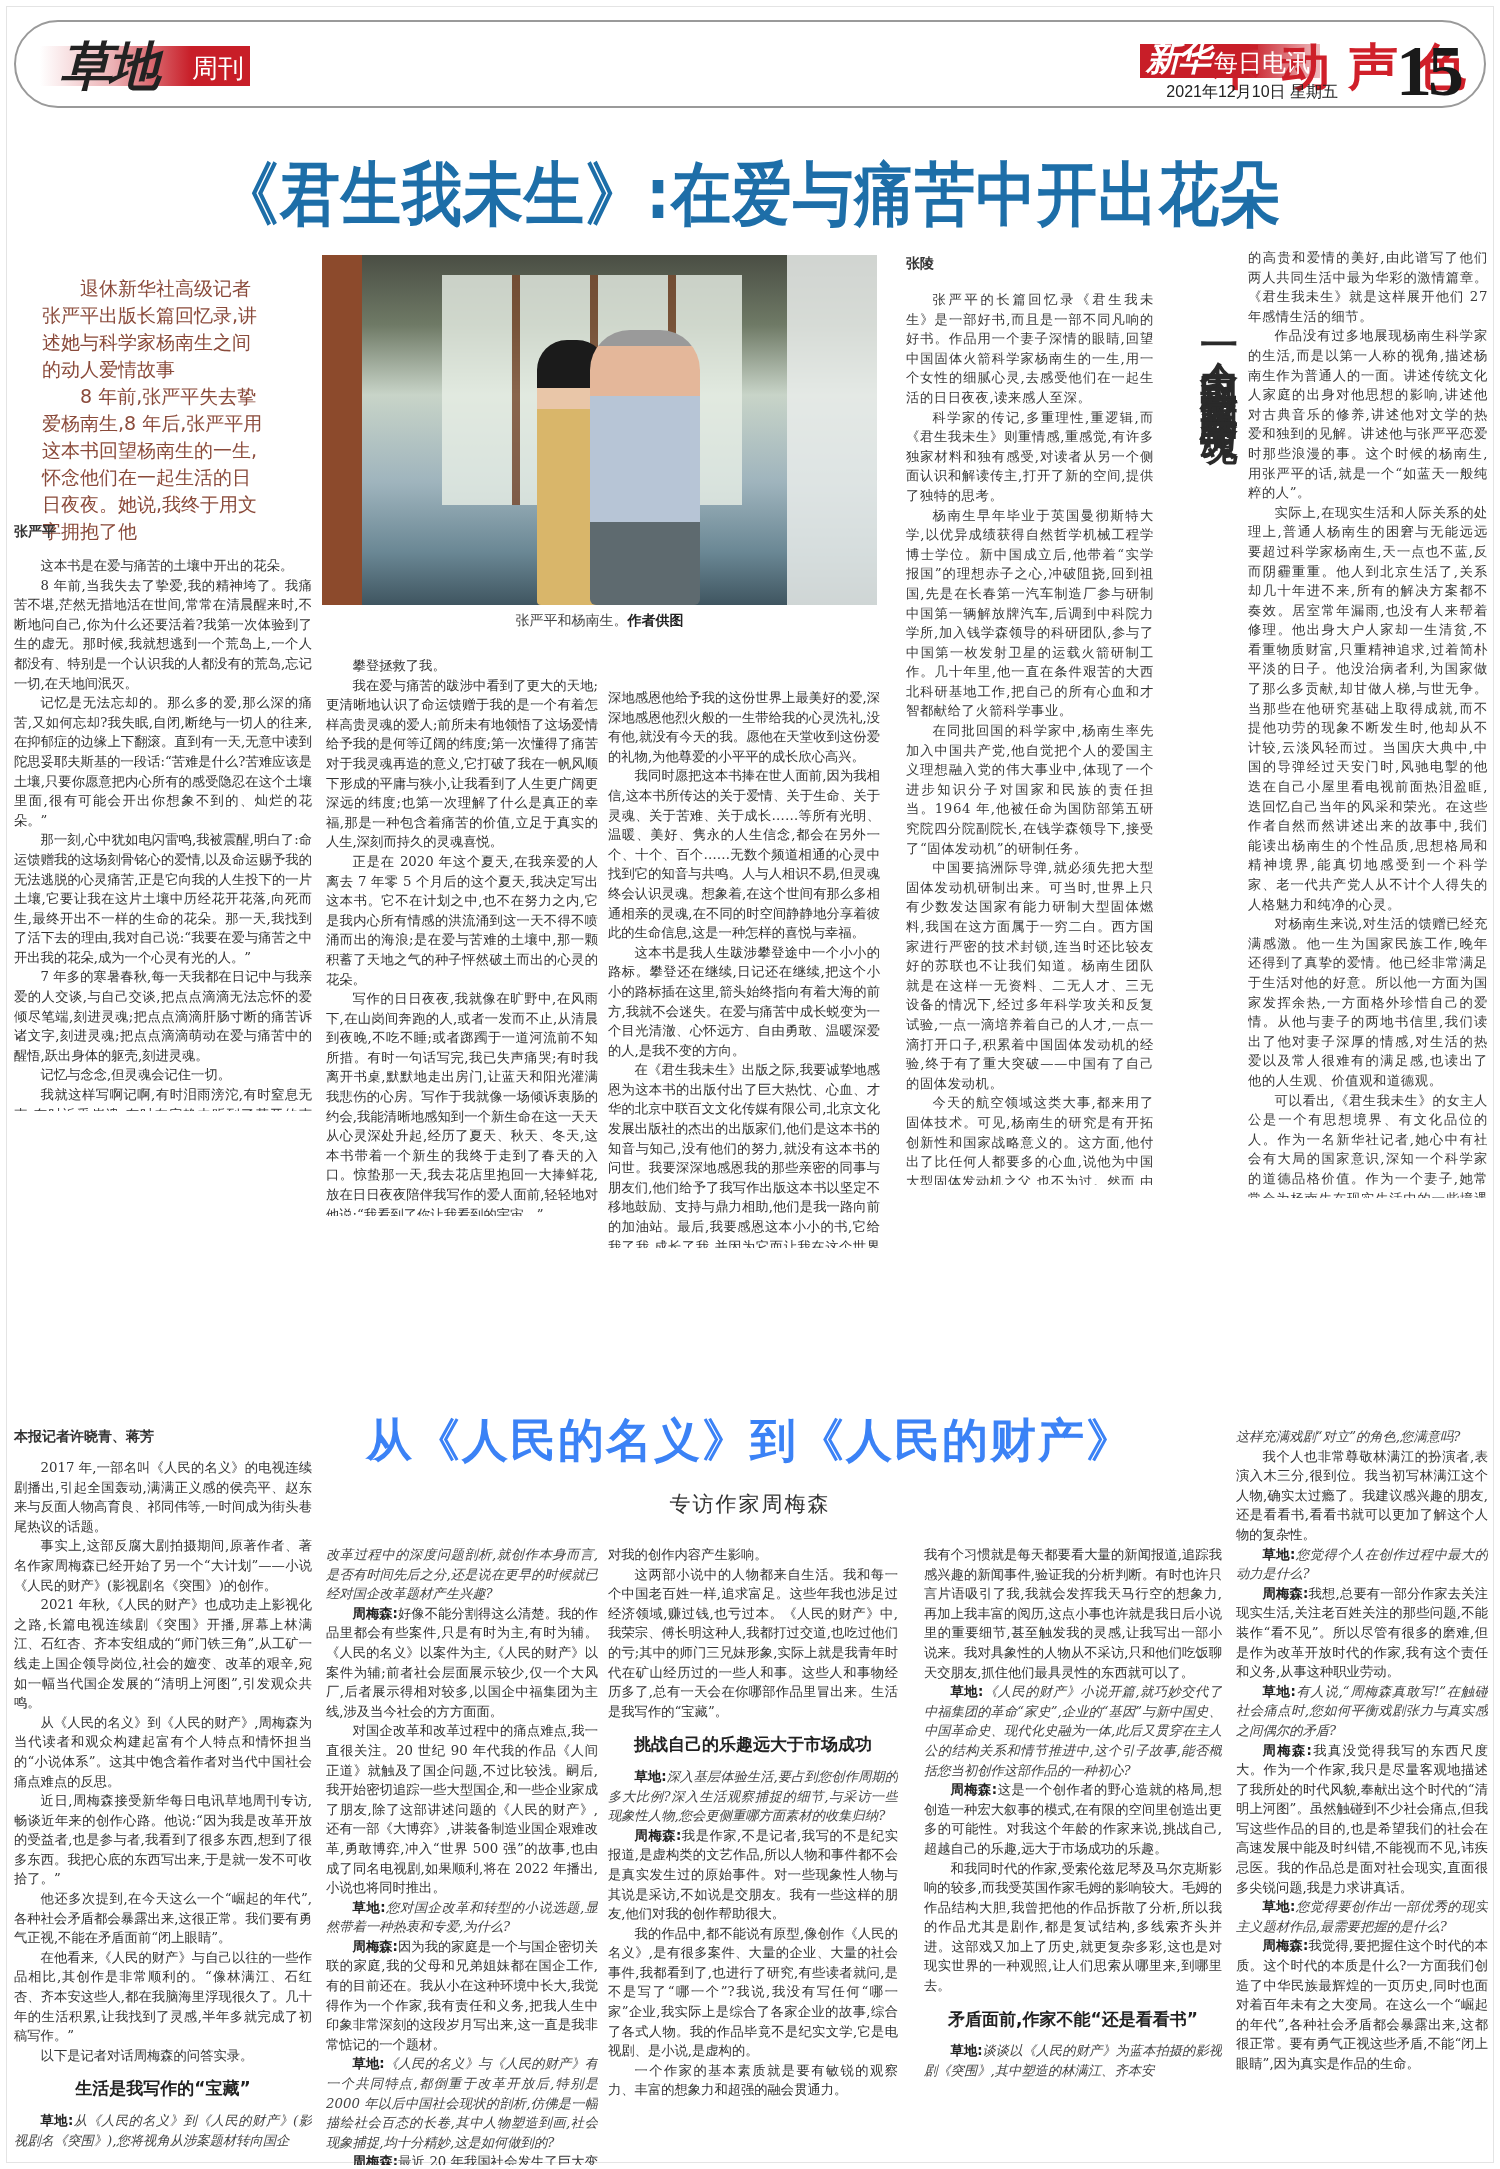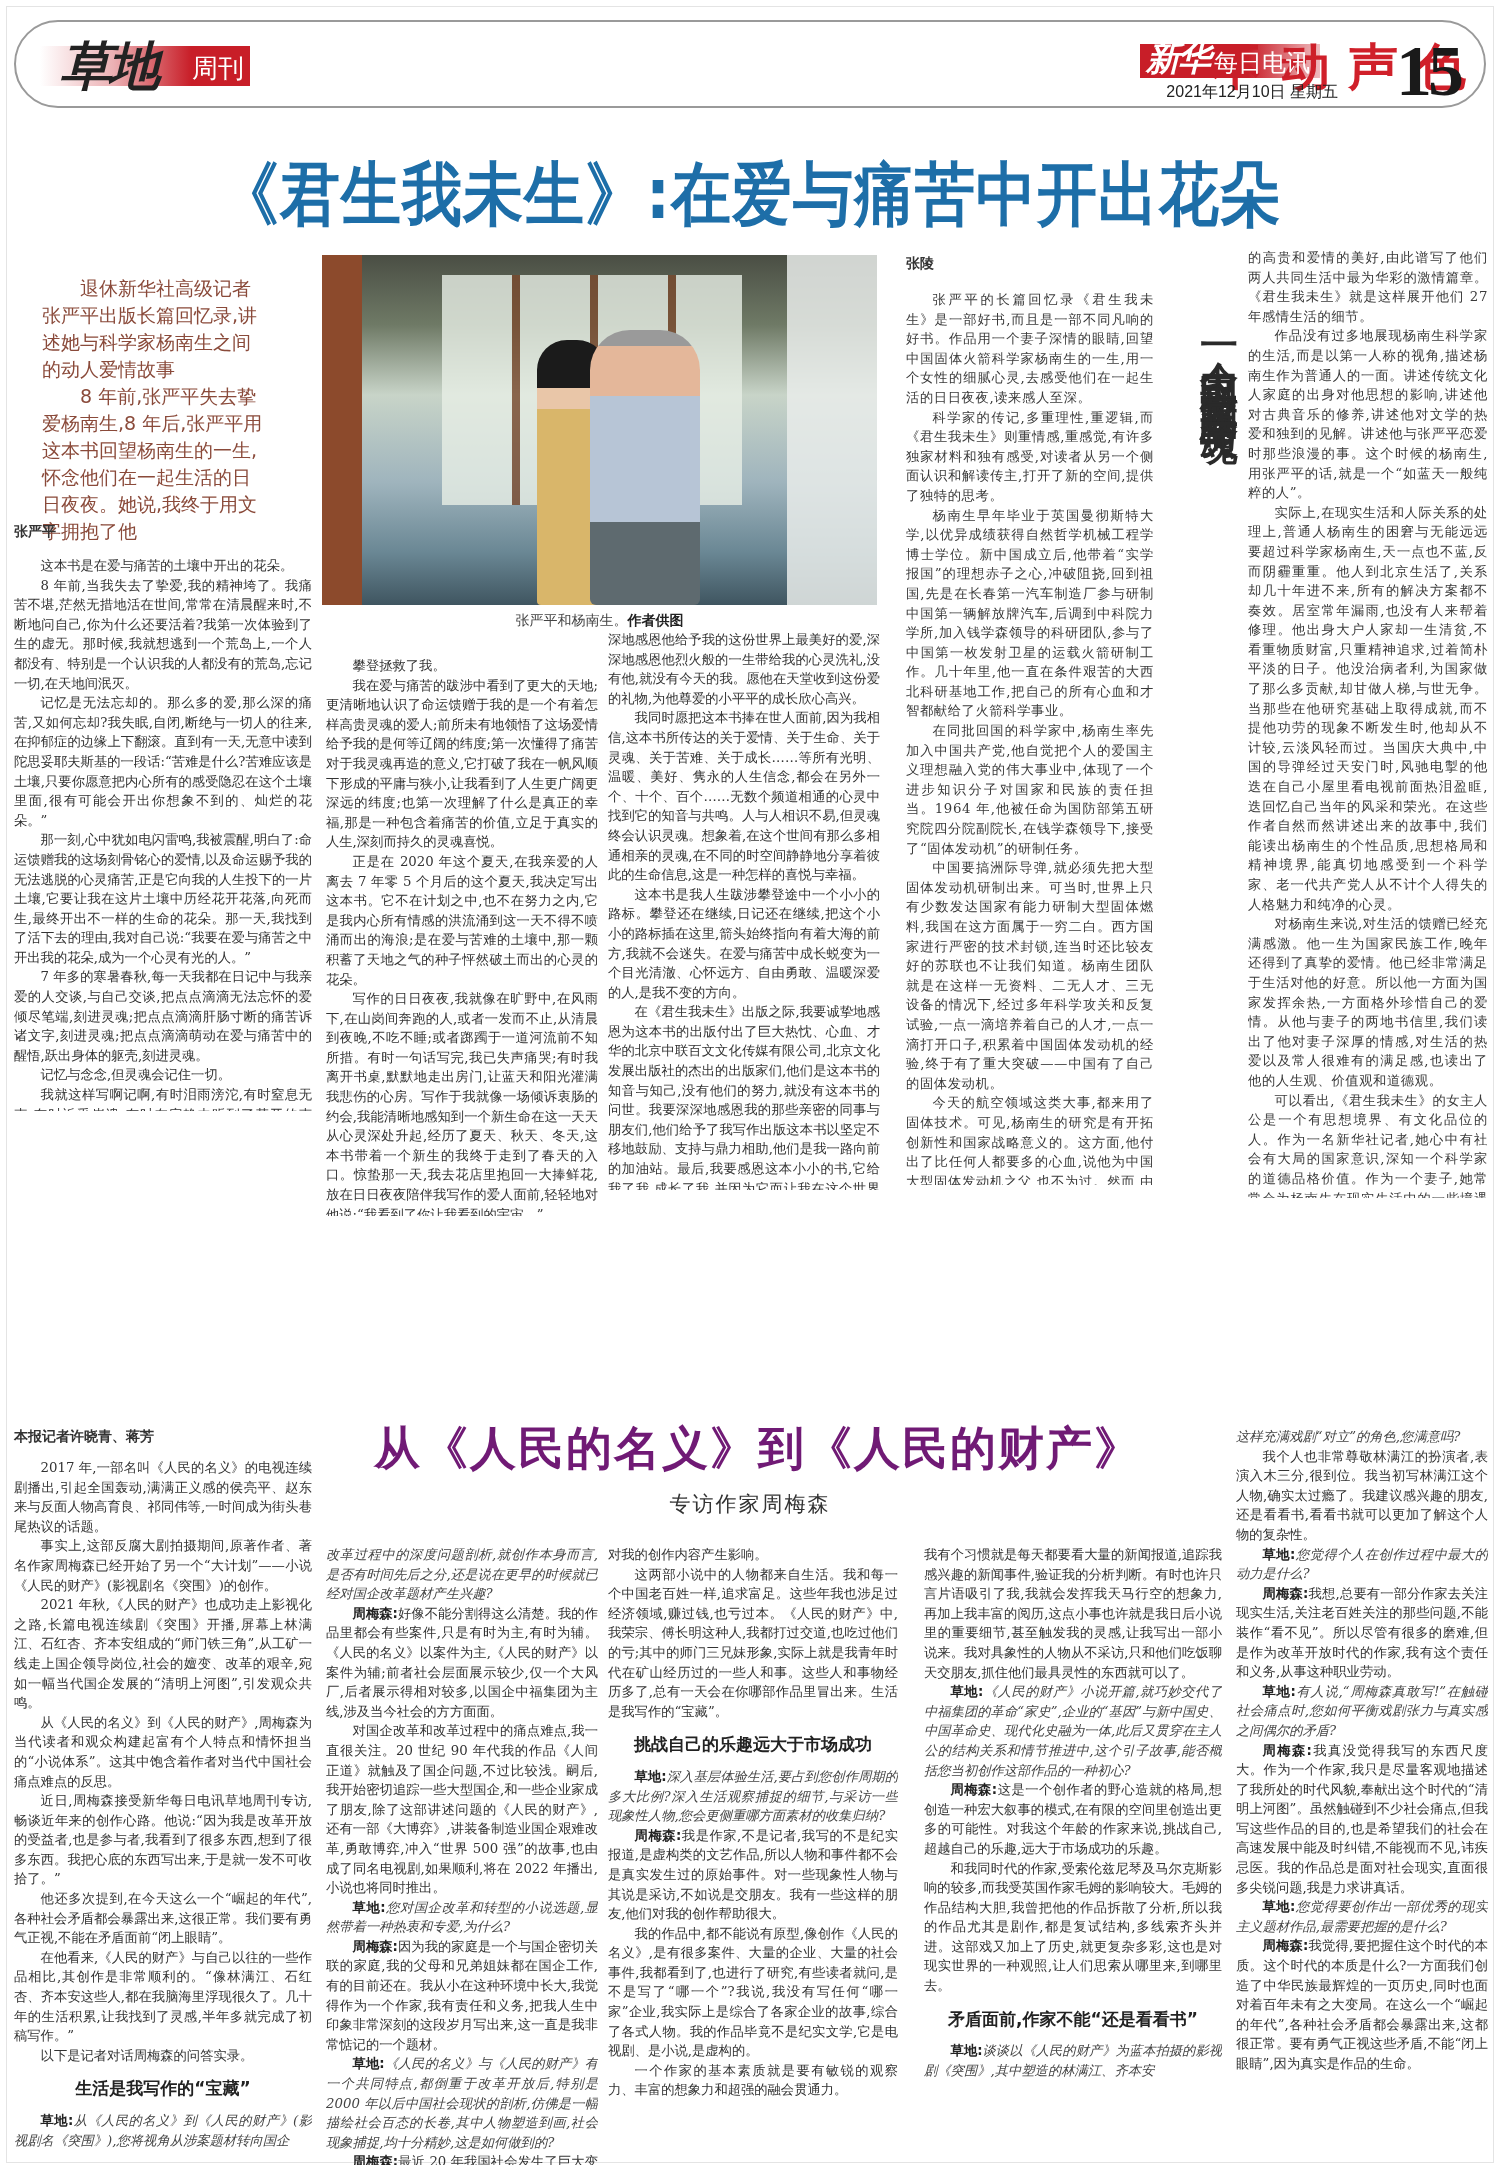--- a/index.html
+++ b/index.html
@@ -58,22 +58,22 @@
 
   .col { position: absolute; font-size: 13.3px; line-height: 19.6px; color: #333; text-align: justify;
     font-family: "DejaVu Serif", serif; overflow: hidden; }
   .col p { text-indent: 2em; }
   .col.kai { color: #3a3a3a; letter-spacing: 0.6px; }
 
   .vert-title { position: absolute; left: 1190px; top: 325px; width: 54px; font-size: 38px; font-weight: bold;
     color: #2a2a2a; writing-mode: vertical-rl; letter-spacing: 6px; font-family: "DejaVu Sans", sans-serif; }
 
   
-  .headline2 { position: absolute; left: 308px; top: 1410px; width: 900px; text-align: center;
-    font-size: 46px; font-weight: bold; color: #701a75; font-family: "DejaVu Sans", sans-serif; letter-spacing: 2px; margin-top: 8px; }
+  .headline2 { position: absolute; left: 300px; top: 1410px; width: 900px; text-align: center;
+    font-size: 46px; font-weight: bold; color: #3b82f6; font-family: "DejaVu Sans", sans-serif; letter-spacing: 2px; }
   .subhead2 { position: absolute; left: 550px; top: 1490px; width: 400px; text-align: center; font-size: 21px; color: #333;
     font-family: "DejaVu Sans", sans-serif; letter-spacing: 2px; }
   .sub-heading { font-family: "DejaVu Sans", sans-serif; font-weight: bold; font-size: 17px; text-align: center;
     margin: 14px 0 12px; color: #222; text-indent: 0 !important; }
   .q { font-style: italic; color: #444; }
   .spk { font-weight: bold; font-family: "DejaVu Sans", sans-serif; font-style: normal; color: #222; }
   .page-border { position: absolute; left: 6px; top: 6px; right: 6px; bottom: 6px; border: 1px solid #e4e4e4; pointer-events: none; }
 </style>
 </head>
 <body>
@@ -126,21 +126,21 @@
 </div>
 
 <div class="col" style="left:326px; top:656px; width:272px; height:560px;">
   <p>攀登拯救了我。</p>
   <p>我在爱与痛苦的跋涉中看到了更大的天地;更清晰地认识了命运馈赠于我的是一个有着怎样高贵灵魂的爱人;前所未有地领悟了这场爱情给予我的是何等辽阔的纬度;第一次懂得了痛苦对于我灵魂再造的意义,它打破了我在一帆风顺下形成的平庸与狭小,让我看到了人生更广阔更深远的纬度;也第一次理解了什么是真正的幸福,那是一种包含着痛苦的价值,立足于真实的人生,深刻而持久的灵魂喜悦。</p>
   <p>正是在 2020 年这个夏天,在我亲爱的人离去 7 年零 5 个月后的这个夏天,我决定写出这本书。它不在计划之中,也不在努力之内,它是我内心所有情感的洪流涌到这一天不得不喷涌而出的海浪;是在爱与苦难的土壤中,那一颗积蓄了天地之气的种子怦然破土而出的心灵的花朵。</p>
   <p>写作的日日夜夜,我就像在旷野中,在风雨下,在山岗间奔跑的人,或者一发而不止,从清晨到夜晚,不吃不睡;或者踯躅于一道河流前不知所措。有时一句话写完,我已失声痛哭;有时我离开书桌,默默地走出房门,让蓝天和阳光灌满我悲伤的心房。写作于我就像一场倾诉衷肠的约会,我能清晰地感知到一个新生命在这一天天从心灵深处升起,经历了夏天、秋天、冬天,这本书带着一个新生的我终于走到了春天的入口。惊蛰那一天,我去花店里抱回一大捧鲜花,放在日日夜夜陪伴我写作的爱人面前,轻轻地对他说:“我看到了你让我看到的宇宙。”</p>
 
 </div>
 
-<div class="col" style="left:608px; top:630px; width:272px; height:560px;">
+<div class="col" style="left:608px; top:688px; width:272px; height:560px;">
   <p style="text-indent:0">深地感恩他给予我的这份世界上最美好的爱,深深地感恩他烈火般的一生带给我的心灵洗礼,没有他,就没有今天的我。愿他在天堂收到这份爱的礼物,为他尊爱的小平平的成长欣心高兴。</p>
   <p>我同时愿把这本书捧在世人面前,因为我相信,这本书所传达的关于爱情、关于生命、关于灵魂、关于苦难、关于成长……等所有光明、温暖、美好、隽永的人生信念,都会在另外一个、十个、百个……无数个频道相通的心灵中找到它的知音与共鸣。人与人相识不易,但灵魂终会认识灵魂。想象着,在这个世间有那么多相通相亲的灵魂,在不同的时空间静静地分享着彼此的生命信息,这是一种怎样的喜悦与幸福。</p>
   <p>这本书是我人生跋涉攀登途中一个小小的路标。攀登还在继续,日记还在继续,把这个小小的路标插在这里,箭头始终指向有着大海的前方,我就不会迷失。在爱与痛苦中成长蜕变为一个目光清澈、心怀远方、自由勇敢、温暖深爱的人,是我不变的方向。</p>
   <p>在《君生我未生》出版之际,我要诚挚地感恩为这本书的出版付出了巨大热忱、心血、才华的北京中联百文文化传媒有限公司,北京文化发展出版社的杰出的出版家们,他们是这本书的知音与知己,没有他们的努力,就没有这本书的问世。我要深深地感恩我的那些亲密的同事与朋友们,他们给予了我写作出版这本书以坚定不移地鼓励、支持与鼎力相助,他们是我一路向前的加油站。最后,我要感恩这本小小的书,它给我了我,成长了我,并因为它而让我在这个世界上收获了这么多金子般的人,金子般的心。</p>
 
 </div>
 
 <div class="byline" style="left:906px; top:255px;">张陵</div>
 
 <div class="col kai" style="left:906px; top:290px; width:248px; height:895px;">

